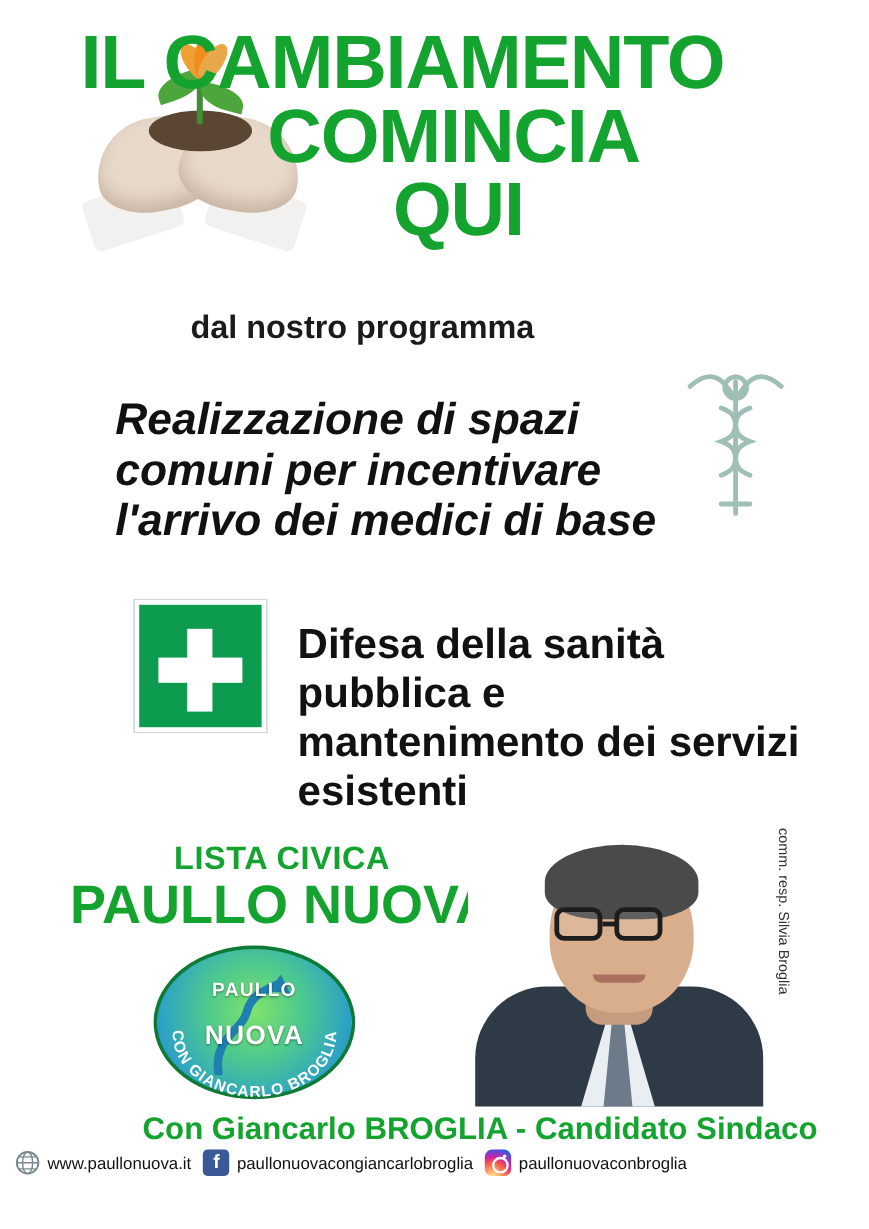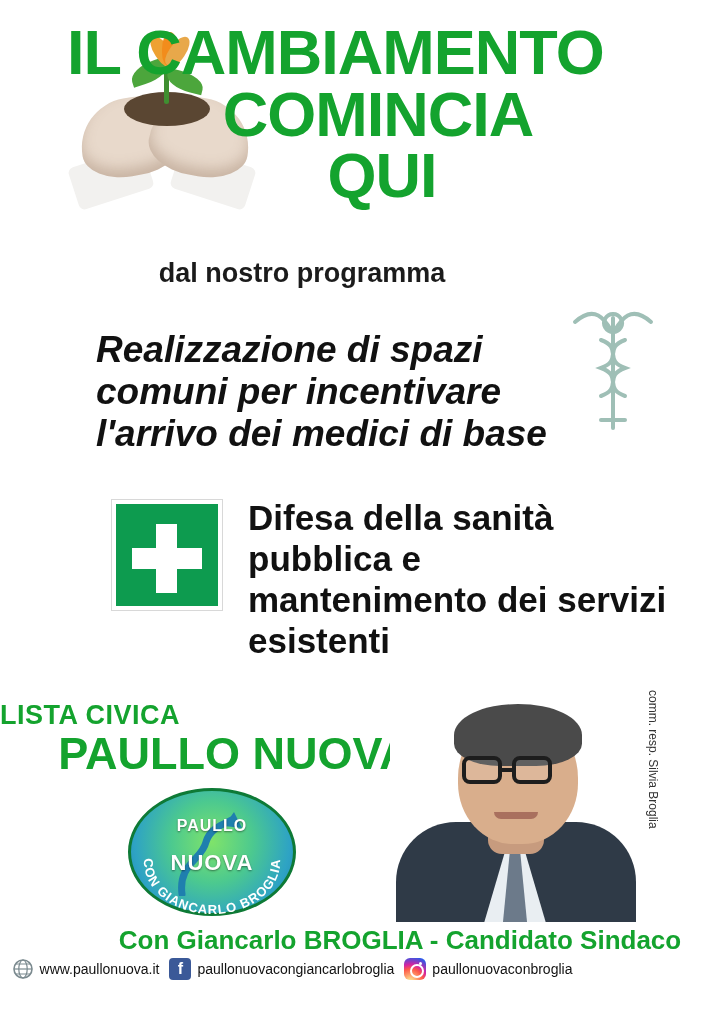--- a/index.html
+++ b/index.html
@@ -97,26 +97,26 @@
     border:4px solid #ffffff; outline:1px solid #d8d8d8;
   }
   .cross-sign .bar-h, .cross-sign .bar-v { position:absolute; background:#fff; }
   .cross-sign .bar-h { left:16px; top:44px; width:70px; height:21px; }
   .cross-sign .bar-v { left:40px; top:20px; width:21px; height:69px; }
 
   .point2 {
     position:absolute; left:248px; top:498px; width:420px;
     font-size:35px; font-weight:bold; color:#111; line-height:1.17;
   }
-  .point2 .big { font-size:35px; }
+  .point2 .big { font-size:35px;margin-top:19px; }
 
   
   .lista-kicker {
     position:absolute; left:0; top:700px; width:470px;
-    text-align:left; font-size:27px; font-weight:bold; color:#14a32e;
+    text-align:center; font-size:27px; font-weight:bold; color:#14a32e;
     letter-spacing:.5px;
   }
   .lista-name {
     position:absolute; left:0; top:728px; width:470px;
     text-align:center; font-size:45px; font-weight:bold; color:#14a32e;
     letter-spacing:0px;
   }
 
   
   .logo {

